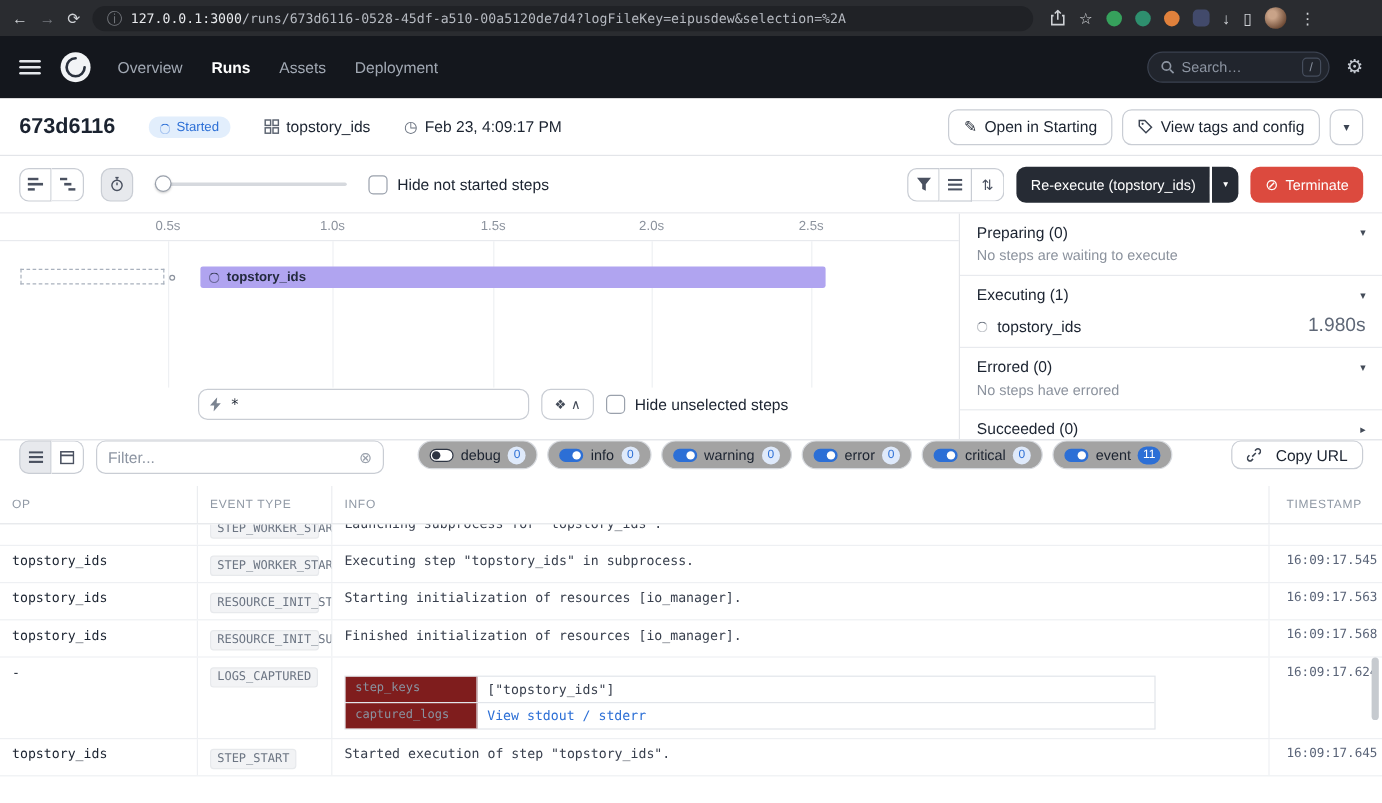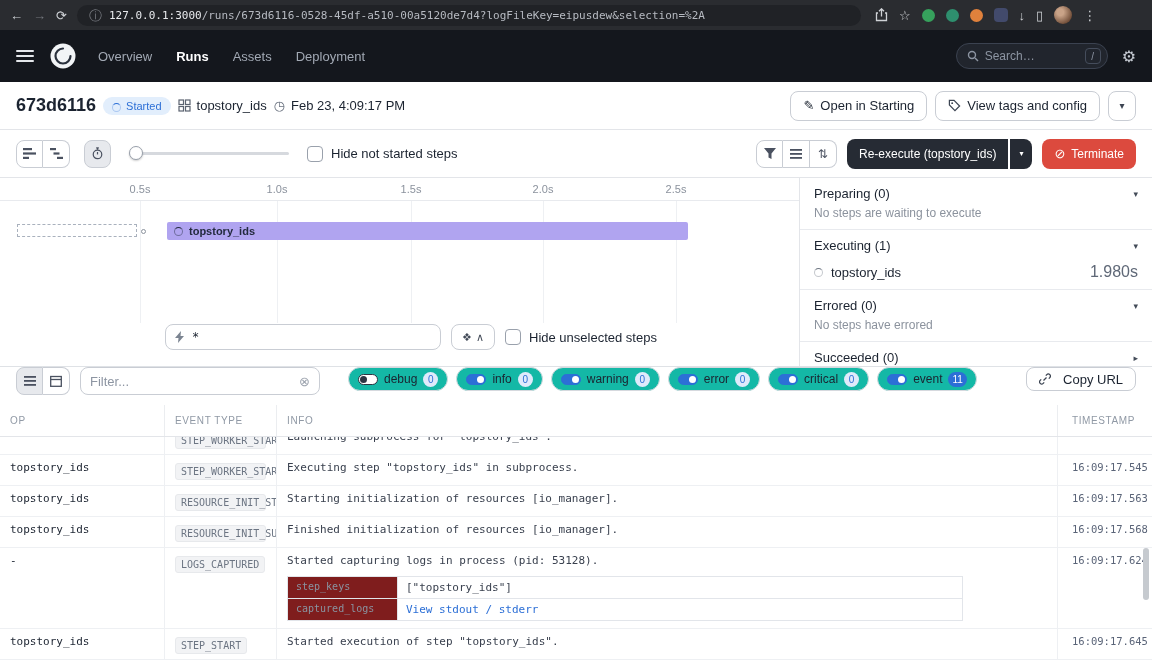--- a/index.html
+++ b/index.html
@@ -25,21 +25,21 @@
   .logo{margin-left:16px;display:flex;}
   .nav-links{display:flex;gap:24px;margin-left:22px;}
   .nav-link{font-size:13px;color:#a2a9b4;cursor:pointer;}
   .nav-link.active{color:#fff;font-weight:700;}
   .nav-search{margin-left:auto;width:152px;height:26px;background:#21252d;border:1px solid #3b4250;border-radius:13px;display:flex;align-items:center;gap:6px;padding:0 6px 0 10px;cursor:text;}
   .nav-search .ph{font-size:12px;color:#8d95a2;flex:1;}
   .kbd{min-width:16px;height:16px;border:1px solid #454d5c;border-radius:4px;color:#8d95a2;font-size:10px;display:flex;align-items:center;justify-content:center;padding:0 3px;}
   .gear{margin-left:14px;color:#c6cbd3;font-size:16px;cursor:pointer;}
 
   
-  .run-header{position:absolute;top:82px;left:0;width:100%;height:48px;background:#fff;border-bottom:1px solid #e3e5e9;display:flex;align-items:center;padding:0 16px;gap:7px;}
+  .run-header{position:absolute;top:82px;left:0;width:100%;height:48px;background:#fff;border-bottom:1px solid #e3e5e9;display:flex;align-items:center;padding:0 16px;gap:28px;}
   .run-id{font-size:18px;font-weight:700;color:#1b2330;}
   .badge-started{display:flex;align-items:flex-end;gap:5px;background:#e2eefc;color:#2c6fd6;border-radius:11px;padding:3px 9px;font-size:11px;}
   .meta-item{display:flex;align-items:center;gap:6px;font-size:13px;color:#1b2330;}
   .meta-ic{color:#6b7380;font-size:13px;line-height:1;display:flex;}
   .hdr-actions{margin-left:auto;display:flex;gap:8px;align-items:center;}
   .btn{height:30px;border:1px solid #c9cdd4;border-radius:8px;background:#fff;display:flex;align-items:center;gap:6px;padding:0 12px;font-size:13px;color:#1b2330;cursor:pointer;white-space:nowrap;}
   .btn.icon-only{width:28px;padding:0;justify-content:center;font-size:10px;color:#3c4452;}
 
   
   .run-toolbar{position:absolute;top:130px;left:0;width:100%;height:48px;display:flex;align-items:center;padding:0 16px;gap:14px;border-bottom:1px solid #e3e5e9;background:#fff;}
@@ -88,21 +88,21 @@
   .rp-step{display:flex;align-items:center;gap:8px;padding:5px 14px 8px;border-bottom:1px solid #e8eaee;font-size:13px;color:#1b2330;cursor:pointer;}
   .rp-time{margin-left:auto;font-size:16px;color:#5f6877;}
 
   
   .log-section{position:absolute;top:366px;left:0;right:0;bottom:0;border-top:1px solid #dfe2e6;background:#fff;}
   .log-toolbar{height:38px;display:flex;align-items:flex-start;gap:10px;padding:0 16px;}
   .filter-input{width:240px;height:28px;border:1px solid #c9cdd4;border-radius:8px;display:flex;align-items:center;padding:0 9px;gap:6px;cursor:text;}
   .filter-ph{flex:1;font-size:13px;color:#8d95a2;}
   .clear-ic{color:#9aa1ac;font-size:13px;cursor:pointer;line-height:1;}
   .chips{display:flex;gap:8px;align-items:center;margin-left:18px;}
-  .chip{height:24px;border:1px solid #d6d9de;border-radius:12px;display:flex;align-items:center;gap:6px;padding:0 9px;font-size:12px;color:#1b2330;cursor:pointer;background:#14b8a6;}
+  .chip{height:24px;border:1px solid #d6d9de;border-radius:12px;display:flex;align-items:center;gap:6px;padding:0 9px;font-size:12px;color:#1b2330;cursor:pointer;background:#a3a3a3;}
   .toggle{width:20px;height:11px;border:1px solid #2d3442;border-radius:6px;position:relative;background:#fff;flex:none;}
   .toggle::after{content:"";position:absolute;left:1px;top:1px;width:7px;height:7px;border-radius:50%;background:#2d3442;}
   .toggle.on{background:#2c6fd6;border-color:#2c6fd6;}
   .toggle.on::after{left:auto;right:1px;background:#fff;}
   .count{min-width:15px;height:15px;border-radius:8px;background:#dfeafb;color:#2c6fd6;font-size:10px;display:flex;align-items:center;justify-content:center;padding:0 4px;}
   .count.solid{background:#2c6fd6;color:#fff;}
   .copyurl{margin-left:auto;height:24px;gap:12px;}
 
   .log-head{height:32px;display:grid;grid-template-columns:165px 112px 1fr 94px;border-bottom:1px solid #e3e5e9;}
   .hcell{display:flex;align-items:center;padding-left:10px;font-size:10px;letter-spacing:.6px;color:#9099a5;border-right:1px solid #ebedf0;}
@@ -439,21 +439,20 @@
       <div class="log-row">
         <span class="cell c-op">topstory_ids</span>
         <span class="cell"><span class="echip">RESOURCE_INIT_SUCC...</span></span>
         <span class="cell c-info">Finished initialization of resources [io_manager].</span>
         <span class="cell c-ts">16:09:17.568</span>
       </div>
       <div class="log-row">
         <span class="cell c-op">-</span>
         <span class="cell"><span class="echip">LOGS_CAPTURED</span></span>
         <span class="cell c-info">
-          <span>Started capturing logs in process (pid: 53128).</span>
           <span class="meta-table" style="display:block">
             <span class="meta-row" style="display:grid">
               <span class="meta-label">step_keys</span>
               <span class="meta-value">["topstory_ids"]</span>
             </span>
             <span class="meta-row" style="display:grid">
               <span class="meta-label">captured_logs</span>
               <span class="meta-value"><span class="link">View stdout / stderr</span></span>
             </span>
           </span>

